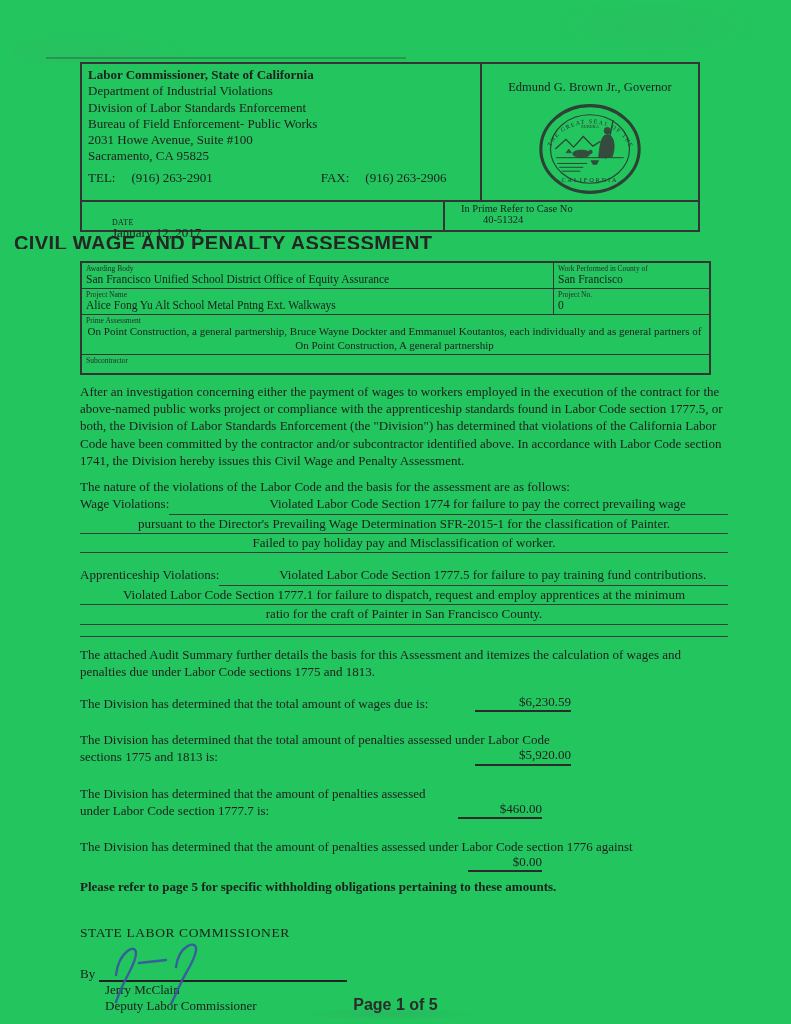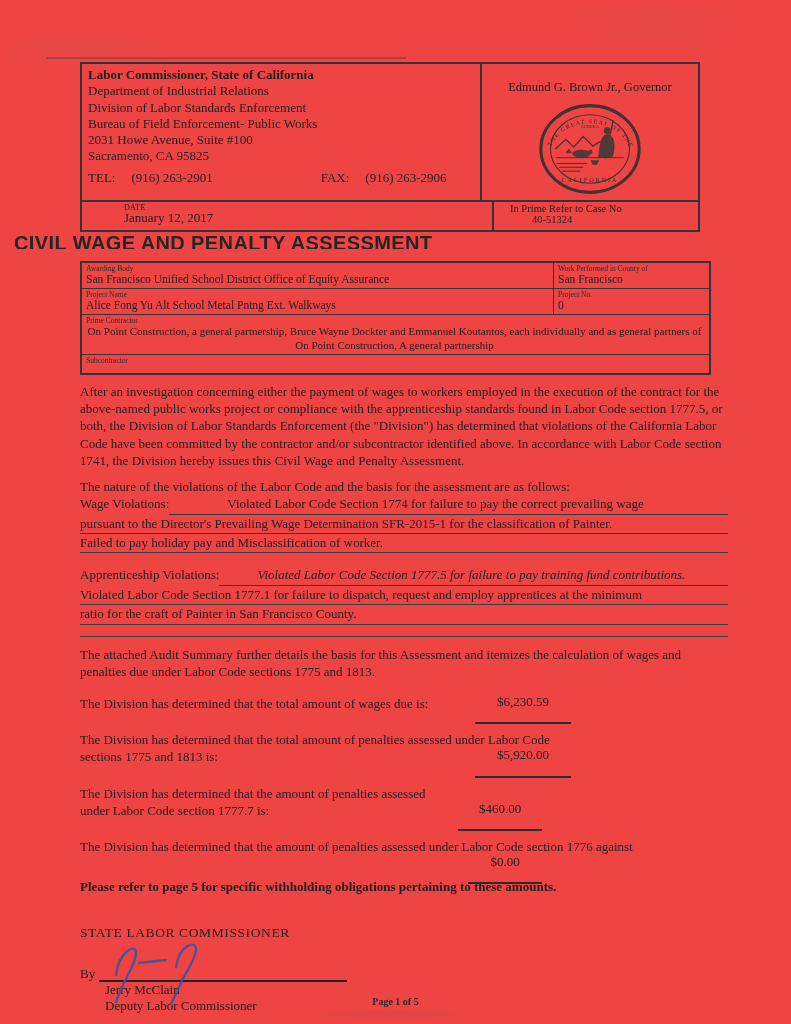--- a/index.html
+++ b/index.html
@@ -1,17 +1,17 @@
 <!DOCTYPE html>
 <html><head>
 <meta charset="utf-8">
 <style>
   html,body{margin:0;padding:0;background:#ffffff;}
   .page{
-    position:relative;width:791px;height:1024px;background:#ef4444;
+    position:relative;width:791px;height:1024px;background:#22c55e;
     font-family:"Liberation Serif", serif;color:#1e1e1e;overflow:hidden;
   }
   
   .smudge{position:absolute;pointer-events:none;}
   .smudge.tl{left:10px;top:30px;width:190px;height:40px;
     background:radial-gradient(ellipse at 40% 50%, rgba(120,120,120,0.07), rgba(0,0,0,0) 70%);}
   .smudge.tr{left:540px;top:5px;width:230px;height:55px;
     background:radial-gradient(ellipse at 50% 40%, rgba(120,120,120,0.07), rgba(0,0,0,0) 70%);}
   .smudge.foot{left:300px;top:1008px;width:180px;height:12px;
     background:radial-gradient(ellipse at 50% 50%, rgba(90,90,90,0.12), rgba(0,0,0,0) 70%);}
@@ -24,21 +24,21 @@
   .lh-left{width:400px;border-right:2px solid #343434;box-sizing:border-box;padding:3px 6px 0 6px;}
   .lh-left .line{font-size:13px;line-height:16.3px;white-space:nowrap;}
   .lh-left .line.bold{font-weight:bold;}
   .lh-phone{display:flex;font-size:13px;margin-top:5px;}
   .lh-phone .tel-num{margin-left:16px;}
   .lh-phone .fax{margin-left:108px;}
   .lh-right{flex:1;text-align:center;position:relative;padding-top:16px;}
   .gov{font-size:12.5px;}
   .seal-wrap{margin-top:6px;}
   .lh-bottom{height:30px;border-top:2px solid #343434;display:flex;box-sizing:border-box;}
-  .lh-date{width:400px;border-right:2px solid #343434;box-sizing:border-box;padding:1px 0 0 30px;margin-left:12px;}
+  .lh-date{width:363px;border-right:2px solid #343434;box-sizing:border-box;padding:16px 0 0 30px;}
   .lh-date .lbl{font-size:8px;letter-spacing:0.3px;}
   .lh-date .val{font-size:13px;line-height:12px;}
   .lh-reply{flex:1;padding:1px 0 0 16px;}
   .lh-reply .lbl{font-size:10.5px;}
   .lh-reply .val{font-size:10.5px;padding-left:22px;line-height:12px;}
 
   
   .doc-title{position:absolute;left:0;top:235px;width:100%;text-align:left;
     font-family:"Liberation Sans", sans-serif;font-weight:bold;font-size:20px;
     letter-spacing:0.4px;color:#252525;height:14px;line-height:16px;overflow:hidden;padding-left:14px;}
@@ -55,60 +55,60 @@
   .it-val{font-size:11.5px;line-height:13px;}
   .it-val.sm{font-size:11px;line-height:13.5px;padding-right:6px;text-align:center;}
   .row-sub{min-height:18px;}
 
   
   .content{position:absolute;left:80px;top:383px;width:648px;font-size:13px;line-height:17.2px;}
   .para{text-align:left;}
   .nature{margin-top:9px;}
   .vio-line1{display:flex;}
   .vio-label{white-space:nowrap;}
-  .uline{border-bottom:1.5px solid #3a3a3a;}
+  .uline{border-bottom:1.5px solid #3a3a3a;text-align:center;}
   .vio-rest{flex:1;box-sizing:border-box;}
   .vio-block .vline{line-height:18.4px;}
   .wage-pad{padding-left:58px;}
-  .appr-pad{padding-left:38px;font-style:italic;}
+  .appr-pad{padding-left:38px;}
   .trail-rule{height:11px;border-bottom:1.5px solid #3a3a3a;}
   .audit{margin-top:9px;}
 
   .amt-row{position:relative;}
-  .amt{position:absolute;left:395px;top:-2px;width:96px;text-align:center;
-    border-bottom:2px solid #2b2b2b;padding-bottom:12px;}
+  .amt{position:absolute;left:395px;top:-2px;width:96px;text-align:right;
+    border-bottom:2px solid #2b2b2b;padding-bottom:0;}
   .amt-first{margin-top:15px;}
   .amt-block{margin-top:19px;}
   .note{margin-top:23px;font-weight:bold;}
 
   
   .sig-title{margin-top:29px;font-size:13.5px;letter-spacing:0.6px;}
   .by-row{margin-top:23px;position:relative;display:flex;align-items:flex-end;}
   .by-line{display:inline-block;width:248px;border-bottom:2px solid #222;margin-left:4px;}
   .sig-svg{position:absolute;left:22px;top:-30px;}
   .signer{margin-left:25px;line-height:16.5px;}
 
   .footer{position:absolute;left:0;top:996px;width:100%;text-align:center;
-    font-family:Liberation Serif, serif;font-size:10px;font-weight:600;color:#2b2b2b;}
+    font-family:Liberation Sans, sans-serif;font-size:16px;font-weight:600;color:#2b2b2b;}
 </style>
 </head>
 <body>
 
 <div class="page">
 
   <div class="smudge tl"></div>
   <div class="smudge tr"></div>
   <div class="smudge foot"></div>
   <div class="stray-line"></div>
 
   <div class="lh-box">
     <div class="lh-top">
       <div class="lh-left">
         <div class="line bold">Labor Commissioner, State of California</div>
-        <div class="line">Department of Industrial Relations</div>
+        <div class="line">Department of Industrial Violations</div>
         <div class="line">Division of Labor Standards Enforcement</div>
         <div class="line">Bureau of Field Enforcement- Public Works</div>
         <div class="line">2031 Howe Avenue, Suite #100</div>
         <div class="line">Sacramento, CA 95825</div>
         <div class="lh-phone">
           <span>TEL:</span>
           <span class="tel-num">(916) 263-2901</span>
           <span class="fax">FAX:</span>
           <span class="tel-num">(916) 263-2906</span>
         </div>
@@ -174,21 +174,21 @@
         <div class="it-lbl">Project Name</div>
         <div class="it-val">Alice Fong Yu Alt School Metal Pntng Ext. Walkways</div>
       </div>
       <div class="it-cell it-side">
         <div class="it-lbl">Project No.</div>
         <div class="it-val">0</div>
       </div>
     </div>
     <div class="it-row">
       <div class="it-cell" style="flex:1">
-        <div class="it-lbl">Prime  Contractor</div>
+        <div class="it-lbl">Prime  Assessment</div>
         <div class="it-val sm">On Point Construction, a general partnership, Bruce Wayne Dockter and Emmanuel Koutantos, each individually and as general partners of On Point Construction, A general partnership</div>
       </div>
     </div>
     <div class="it-row row-sub">
       <div class="it-cell" style="flex:1">
         <div class="it-lbl">Subcontractor</div>
         <div class="it-val"></div>
       </div>
     </div>
   </div>

